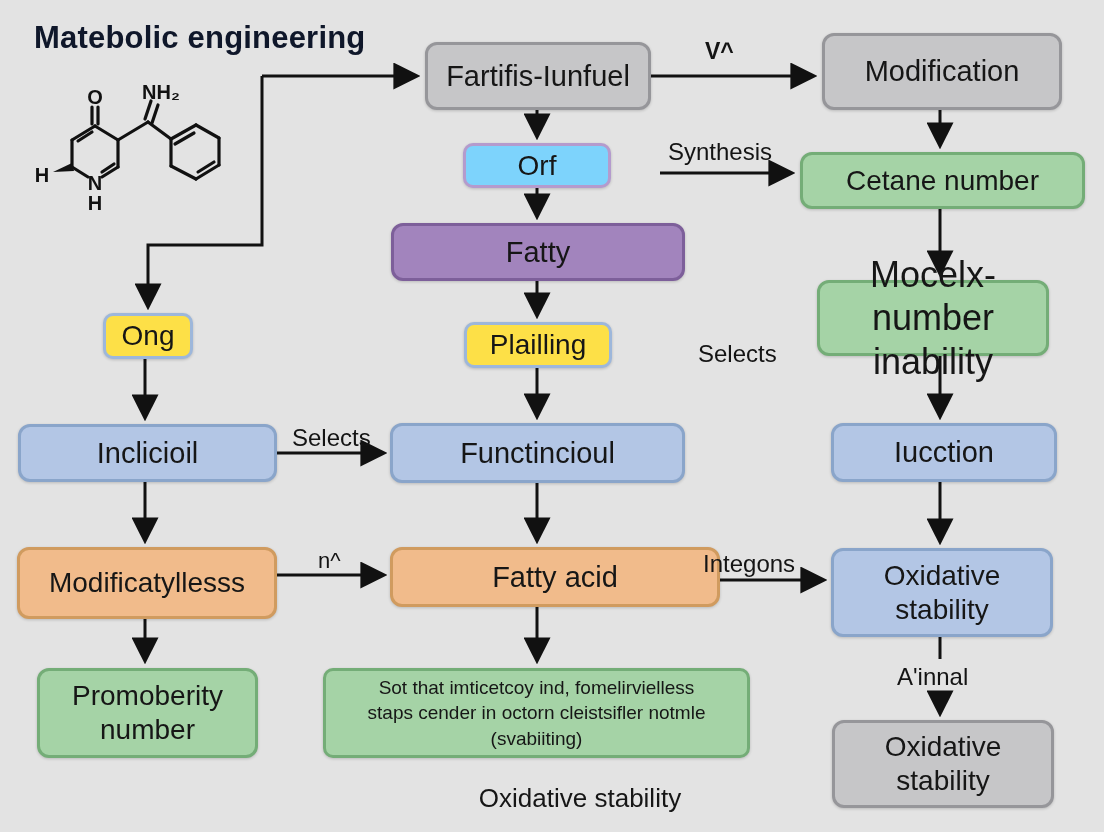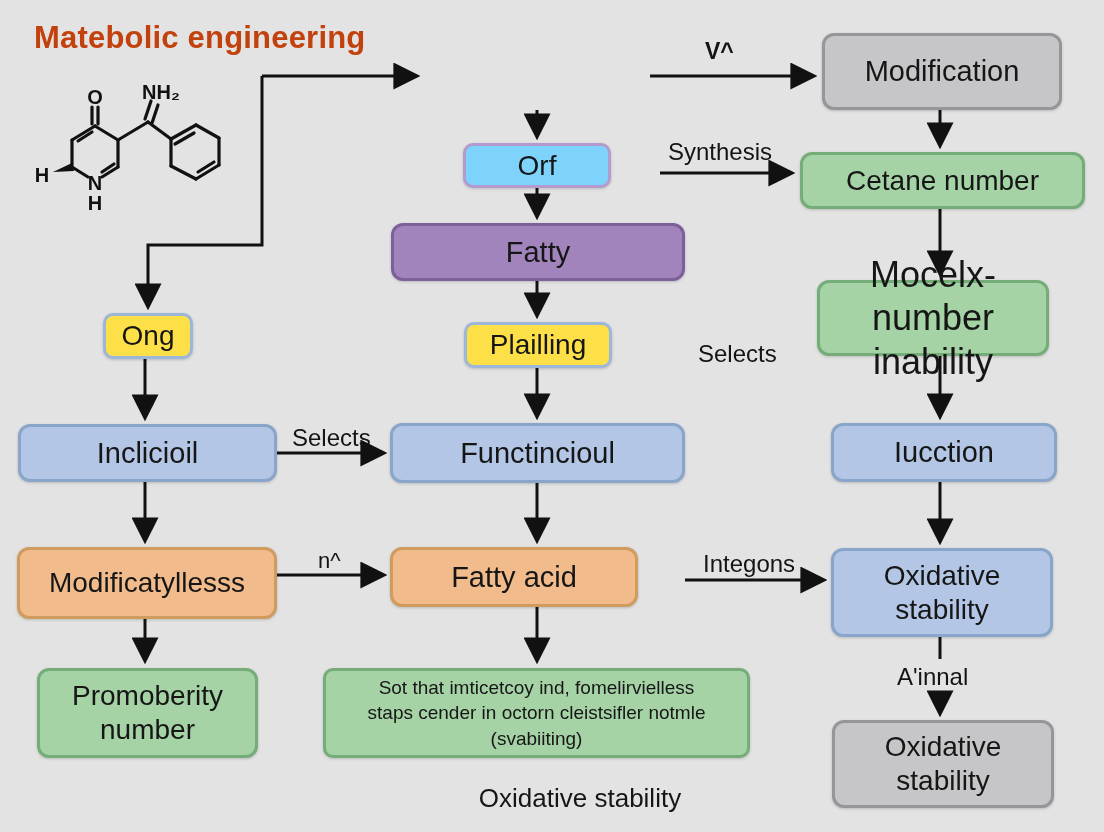--- a/index.html
+++ b/index.html
@@ -3,21 +3,21 @@
 <meta charset="utf-8">
 <style>
   html,body { margin:0; padding:0; }
   .canvas {
     position:relative; width:1104px; height:832px;
     background:#e3e3e3; overflow:hidden;
     font-family:"Liberation Sans", sans-serif; color:#161616;
   }
   .title {
     position:absolute; left:34px; top:20px;
-    font-size:31px; font-weight:700; letter-spacing:.2px; color:#c2410c;
+    font-size:31px; font-weight:700; letter-spacing:.2px; color:#0f172a;
   }
   .node {
     position:absolute; box-sizing:border-box;
     display:flex; align-items:center; justify-content:center; text-align:center;
     border-radius:12px; border:3px solid; line-height:1.2;
     box-shadow:0 1px 3px rgba(0,0,0,.18);
   }
   .node .stack span { display:block; }
   .gray    { background:#c6c6c8; border-color:#96969a; }
   .lpurple { background:#7dd3fc; border-color:#b49bcd; }
@@ -104,20 +104,21 @@
       <path d="M277,575 L382,575" marker-end="url(#arw)"></path>
       <path d="M685,580 L822,580" marker-end="url(#arw)"></path>
       <path d="M940,482 L940,540" marker-end="url(#arw)"></path>
       <path d="M145,607 L145,659" marker-end="url(#arw)"></path>
       <path d="M537,607 L537,659" marker-end="url(#arw)"></path>
       <path d="M940,637 L940,659"></path>
       <path d="M940,692 L940,712" marker-end="url(#arw)"></path>
     </g>
   </svg>
 
+  <div class="node gray" style="left:425px;top:42px;width:226px;height:68px;font-size:29px">Fartifis-Iunfuel</div>
 
   <div class="node gray" style="left:822px;top:33px;width:240px;height:77px;font-size:29px">Modification</div>
 
   <div class="node lpurple" style="left:463px;top:143px;width:148px;height:45px;font-size:28px;border-radius:10px">Orf</div>
 
   <div class="node green" style="left:800px;top:152px;width:285px;height:57px;font-size:28px">Cetane number</div>
 
   <div class="node purple" style="left:391px;top:223px;width:294px;height:58px;font-size:29px">Fatty</div>
 
   <div class="node lblue" style="left:103px;top:313px;width:90px;height:46px;font-size:28px;border-radius:10px">Ong</div>
@@ -132,21 +133,21 @@
   </div>
 
   <div class="node blue" style="left:18px;top:424px;width:259px;height:58px;font-size:29px">Inclicioil</div>
 
   <div class="node blue" style="left:390px;top:423px;width:295px;height:60px;font-size:29px">Functincioul</div>
 
   <div class="node blue" style="left:831px;top:423px;width:226px;height:59px;font-size:29px">Iucction</div>
 
   <div class="node orange" style="left:17px;top:547px;width:260px;height:72px;font-size:28px">Modificatyllesss</div>
 
-  <div class="node orange" style="left:390px;top:547px;width:248px;height:60px;font-size:29px">Fatty acid</div>
+  <div class="node orange" style="left:390px;top:547px;width:330px;height:60px;font-size:29px">Fatty acid</div>
 
   <div class="node blue" style="left:831px;top:548px;width:222px;height:89px;font-size:28px">
     <div class="stack">
       <span>Oxidative</span>
       <span>stability</span>
     </div>
   </div>
 
   <div class="node green" style="left:37px;top:668px;width:221px;height:90px;font-size:28px">
     <div class="stack">

